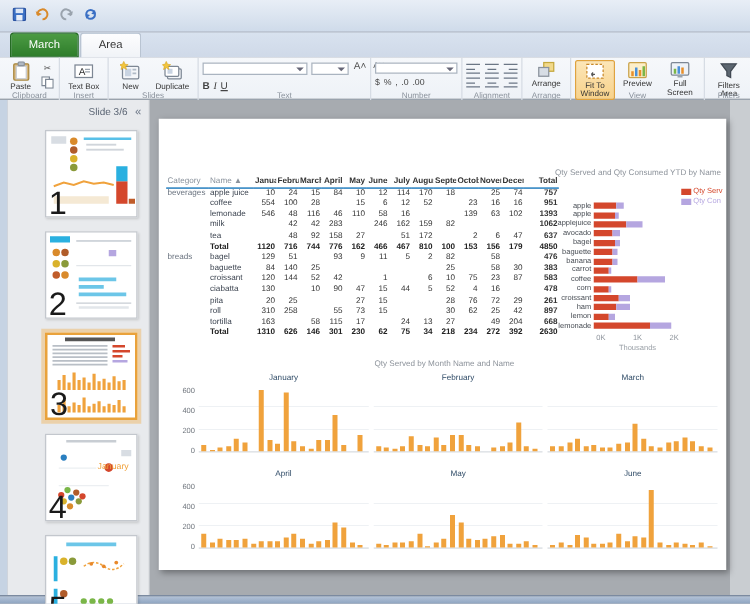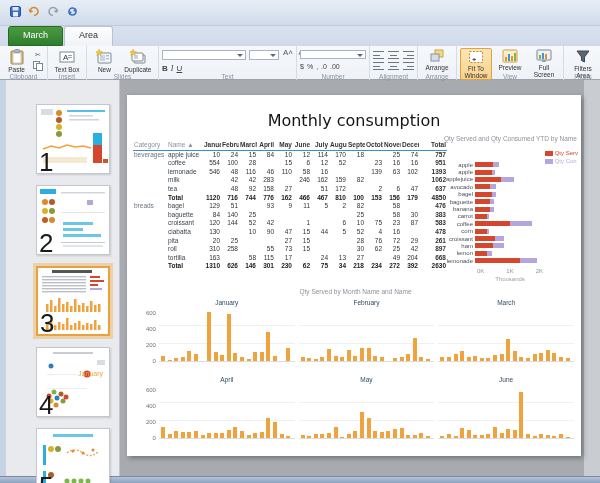--- a/index.html
+++ b/index.html
@@ -334,20 +334,24 @@
     </div>
     <div class="grp-label">Filters</div>
   </div>
 </div>
 
 <div class="frame-left"></div>
 <div class="frame-right"></div>
 <div class="frame-bottom"></div>
 
 <div class="panel">
+  <div class="panel-head">
+    <span>Slide 3/6</span>
+    <span class="collapse">«</span>
+  </div>
 
   <div class="thumb" style="top:24px">
     <svg width="72" height="68">
       <rect x="4" y="4" width="12" height="6" fill="#d8dde3"></rect>
       <circle cx="22" cy="8" r="3" fill="#d98a2b"></circle>
         <circle cx="22" cy="15" r="3" fill="#b05c2a"></circle>
       <circle cx="22" cy="22" r="3" fill="#d9b22b"></circle>
         <circle cx="22" cy="29" r="3" fill="#8a9a3a"></circle>
       <rect x="30" y="5" width="38" height="2" fill="#58c0e8"></rect>
       <rect x="32" y="10" width="24" height="1.5" fill="#d0d5db"></rect>
@@ -471,21 +475,20 @@
           <circle cx="37" cy="52" r="2.5"></circle>
           <circle cx="44" cy="52" r="2.5"></circle>
           <circle cx="51" cy="52" r="2.5"></circle>
         </g>
     </svg>
     <span class="num">5</span>
   </div>
 </div>
 
 <div class="slide">
-  <div class="slide-title">Monthly consumption</div>
 
   <table class="tbl">
     <colgroup>
       <col style="width:34px">
         <col style="width:36px">
       <col span="12" style="width:18px">
         <col style="width:28px">
     </colgroup>
     <thead>
         <tr>

